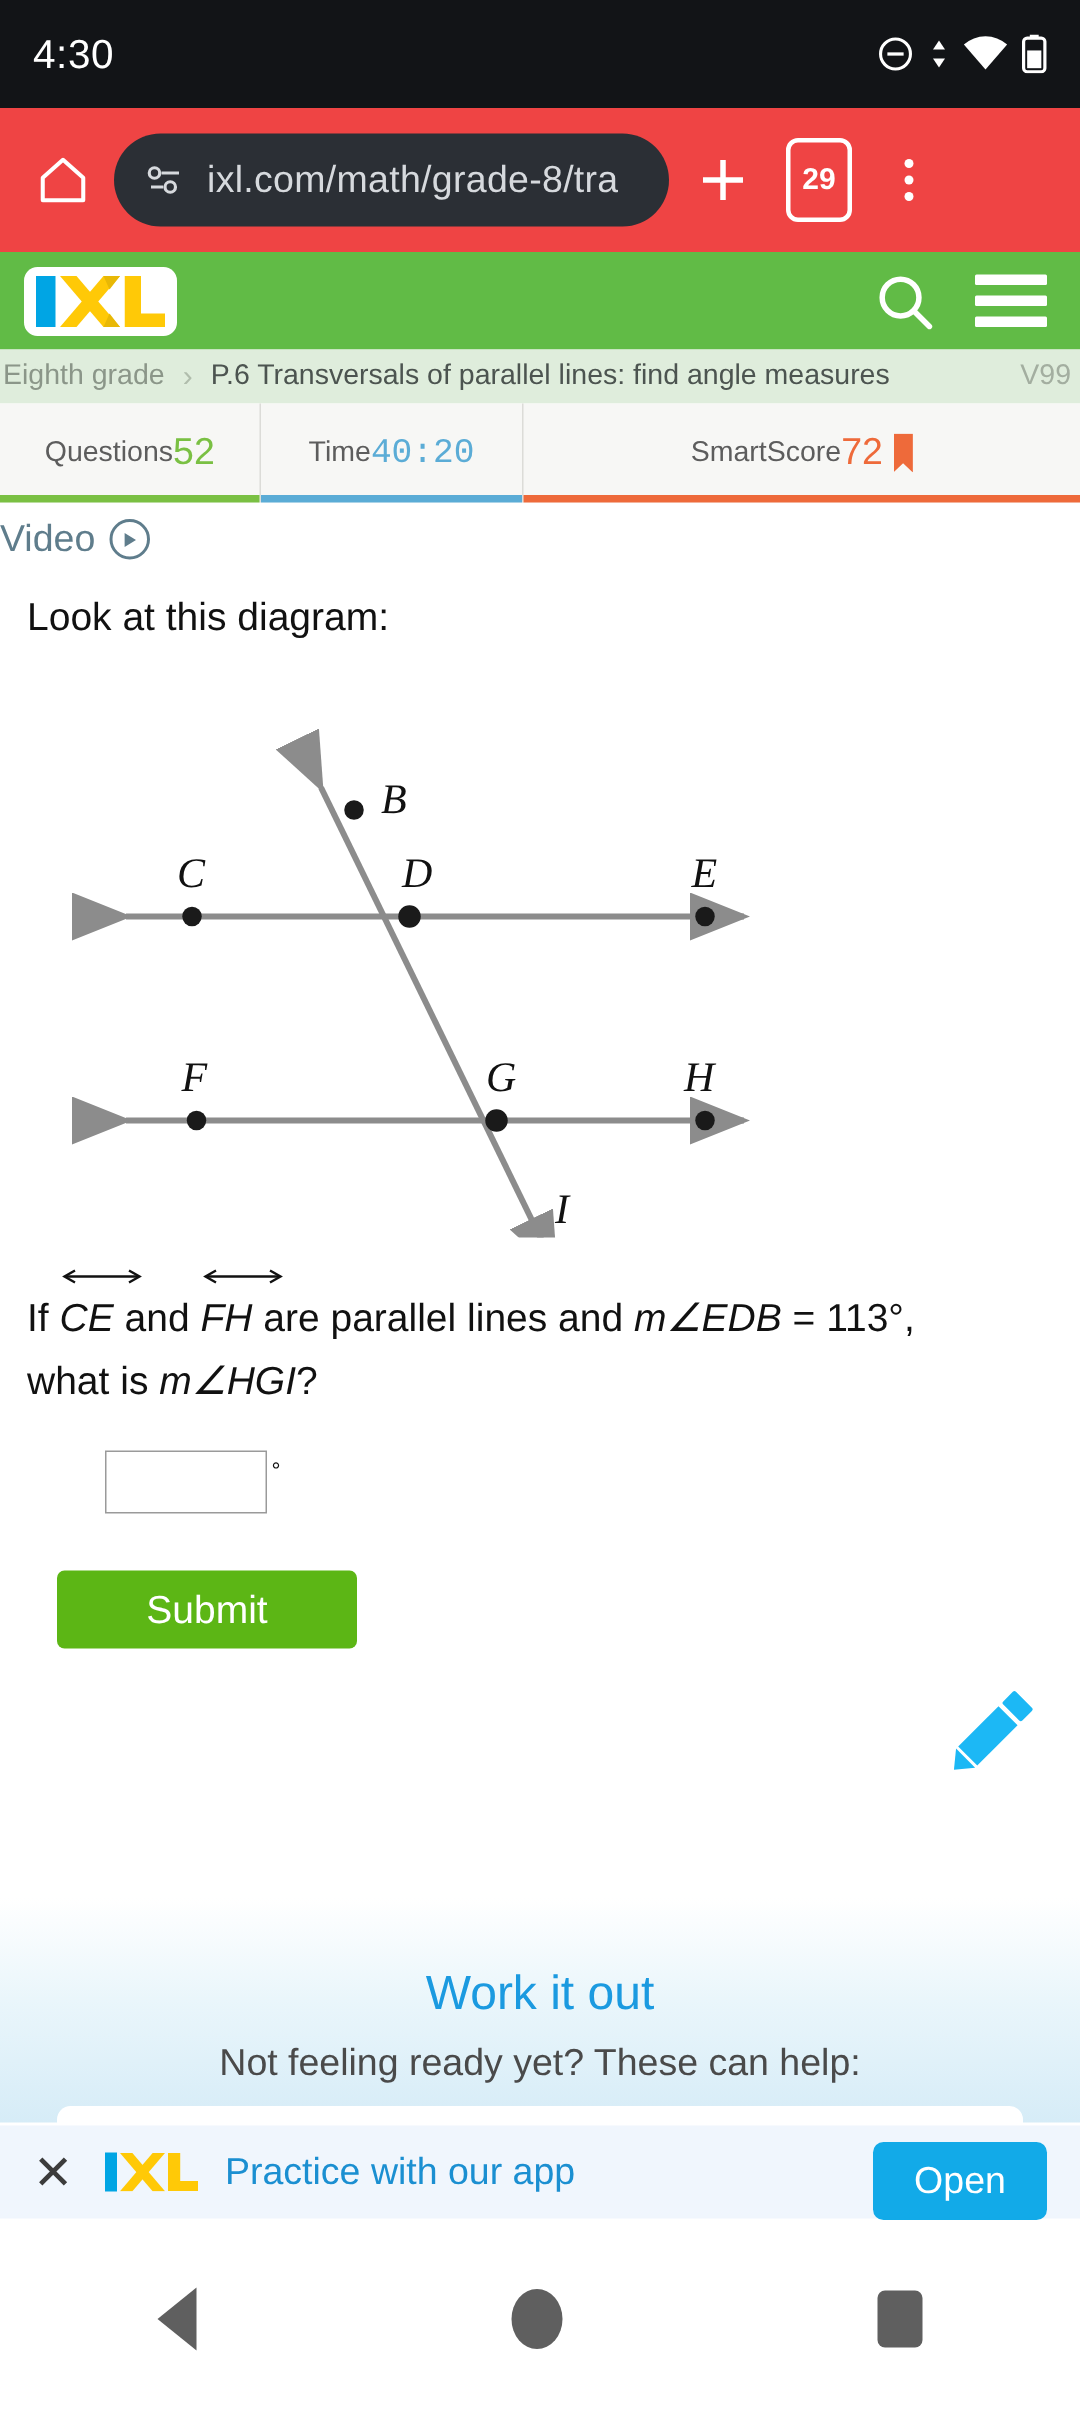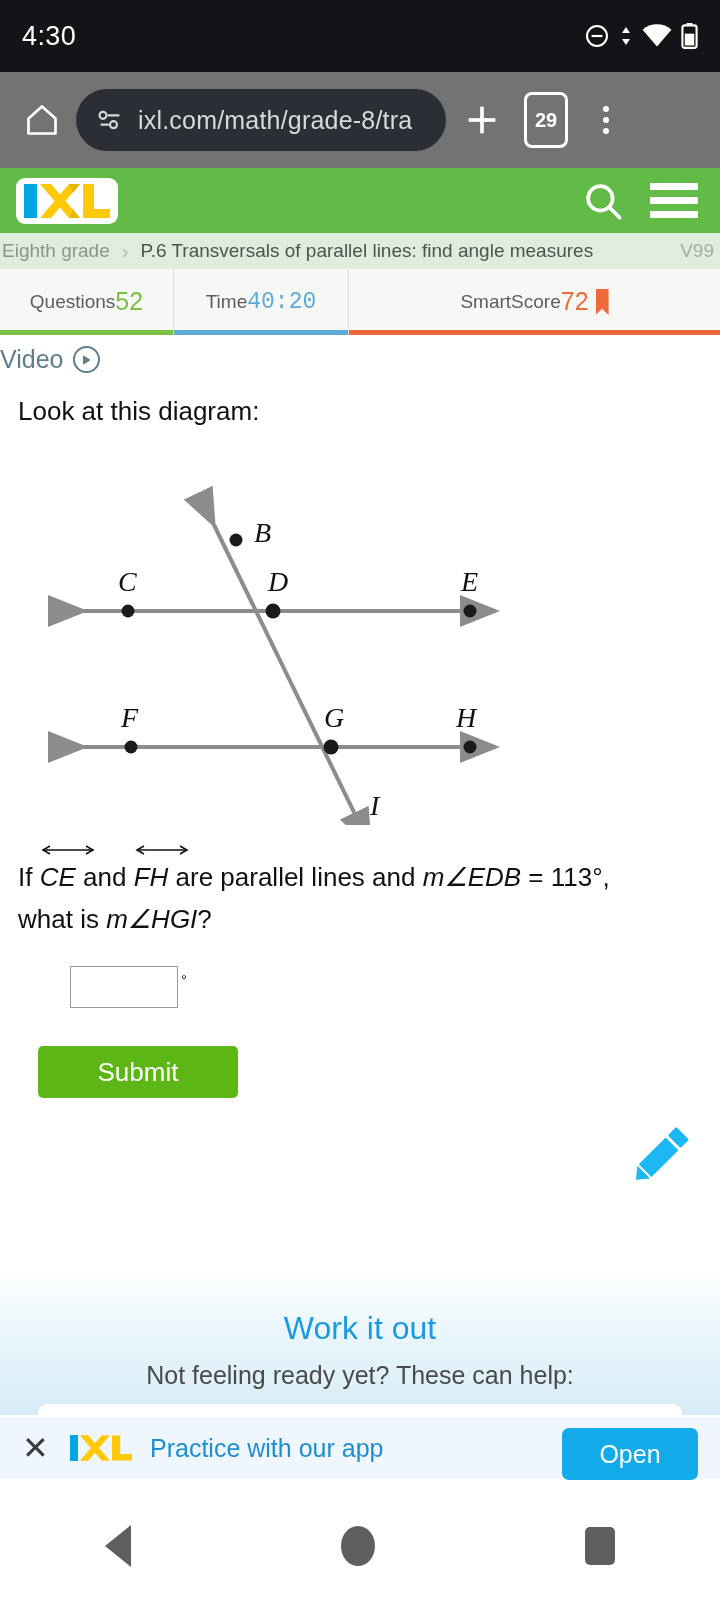--- a/index.html
+++ b/index.html
@@ -15,21 +15,21 @@
   .statusbar{
     height:72px; background:#121417; color:#ffffff;
     display:flex; align-items:center; justify-content:space-between;
     padding:0 22px;
   }
   .status-time{ font-size:27px; font-weight:500; letter-spacing:.4px; }
   .status-icons{ display:flex; align-items:center; gap:9px; }
 
   
   .chrome-bar{
-    height:96px; background:#737373;
+    height:96px; background:#ef4444;
     display:flex; align-items:center; padding:0 16px; gap:8px;
   }
   .home-btn{ width:52px; height:52px; display:flex; align-items:center; justify-content:center; flex:0 0 auto;}
   .omnibox{
     flex:1 1 auto; height:62px; background:#2b2f35; border-radius:31px;
     display:flex; align-items:center; padding:0 20px; gap:14px;
     max-width:370px; overflow:hidden;
   }
   .omnibox .url{
     color:#d6d9dd; font-size:25px; white-space:nowrap; overflow:hidden;
@@ -144,21 +144,21 @@
   .appbanner{
     position:absolute; left:0; right:0; top:1417px; height:62px;
     background:#f0f6fd; display:flex; align-items:center; padding:0 22px; gap:18px;
   }
   .banner-x{ font-size:32px; color:#3c3c3c; line-height:1; width:30px;}
   .mini-logo{ display:flex; align-items:center; gap:2px; height:26px;}
   .mini-i{ width:8px; height:26px; background:#00a5e4; }
   .banner-text{ color:#1b8fd1; font-size:25px; flex:1 1 auto; }
   .open-btn{
     background:#12aae8; color:#ffffff; border:none; border-radius:7px;
-    width:136px; height:52px; font-size:25px;
+    width:116px; height:52px; font-size:25px;
     font-family:"Liberation Sans", sans-serif; cursor:pointer;margin-top:12px;
   }
 
   
   .navbar{
     position:absolute; left:0; right:0; bottom:0; height:132px; background:#ffffff;
     display:flex; align-items:center; justify-content:space-around;
   }
   .nav-back{ width:0;height:0;border-top:21px solid transparent;border-bottom:21px solid transparent;
              border-right:26px solid #5f5f5f; }

